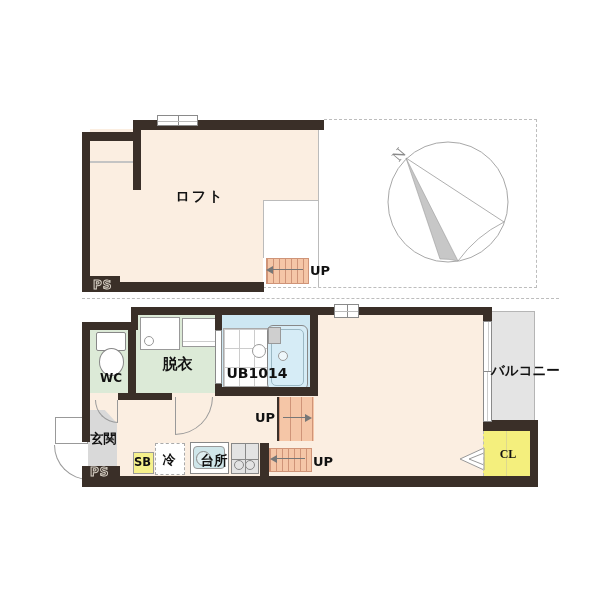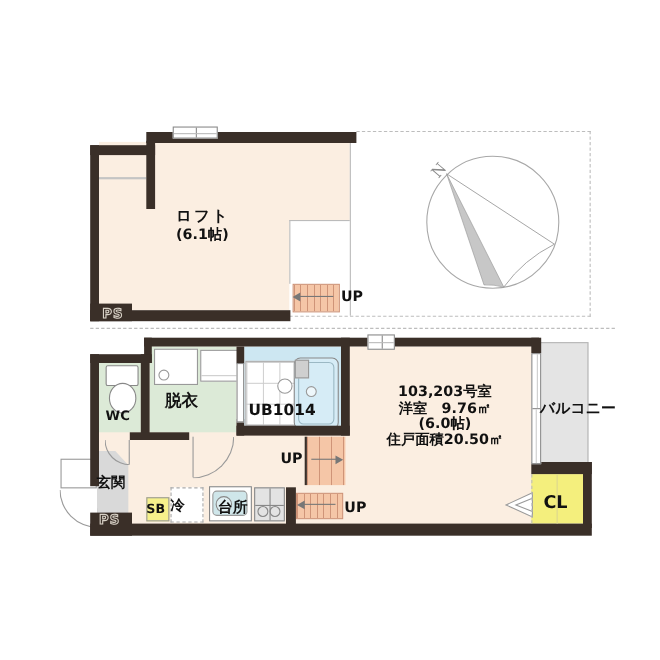--- a/index.html
+++ b/index.html
@@ -3,21 +3,21 @@
 <meta charset="utf-8">
 <style>
   html,body{margin:0;padding:0;background:#fff;}
   #canvas{position:relative;width:600px;height:600px;background:#ffffff;overflow:hidden;
           font-family:"DejaVu Sans","Liberation Sans",sans-serif;}
   .abs{position:absolute;}
   .wall{position:absolute;background:#3a2f28;z-index:4;}
   .floor{position:absolute;z-index:1;}
   .fix{position:absolute;z-index:3;}
   .txt{position:absolute;z-index:6;color:#111;font-weight:bold;white-space:nowrap;}
-  .ctr{text-align:left;}
+  .ctr{text-align:center;}
   .ps{position:absolute;z-index:7;font-weight:bold;color:transparent;
       -webkit-text-stroke:1px #d8d1c6;letter-spacing:1px;}
   .dash-h{position:absolute;border-top:1px dashed #bdbdbd;height:0;z-index:2;}
   .dash-v{position:absolute;border-left:1px dashed #bdbdbd;width:0;z-index:2;}
   .thin-h{position:absolute;background:#bbb;height:1px;z-index:2;}
   .thin-v{position:absolute;background:#bbb;width:1px;z-index:2;}
   .stairs{position:absolute;z-index:3;background:#f5c6a7;}
   .arrow-line{position:absolute;background:#777;z-index:5;}
   .arrow-head{position:absolute;width:0;height:0;z-index:5;}
   .arc{position:absolute;z-index:3;}
@@ -61,21 +61,20 @@
 
   <svg class="abs" style="left:382px;top:136px;z-index:2;" width="136" height="136" viewBox="0 0 136 136">
     <circle cx="66" cy="66" r="60" fill="none" stroke="#a8a8a8" stroke-width="1"></circle>
     <path d="M24,22 L58,123 A60,60 0 0 1 76,125 Z" fill="#c7c7c7" stroke="#9a9a9a" stroke-width="0.6"></path>
     <line x1="24" y1="22" x2="122" y2="86" stroke="#9a9a9a" stroke-width="0.8"></line>
     <path d="M122,86 Q94,100 76,125" fill="none" stroke="#9a9a9a" stroke-width="0.8"></path>
     <text x="10" y="24" fill="#8a8a8a" font-size="14" font-family="DejaVu Serif, serif" transform="rotate(-50 16 18)">N</text>
   </svg>
 
   <div class="txt ctr" style="left:160px;top:188px;width:80px;font-size:14px;letter-spacing:2px;">ロフト</div>
-  <div class="txt ctr" style="left:160px;top:204px;width:80px;font-size:13px;">(6.1帖)</div>
   <div class="txt" style="left:310px;top:263px;font-size:13px;">UP</div>
   <div class="ps" style="left:93px;top:278px;font-size:12px;">PS</div>
 
   <div class="floor" style="left:136px;top:315px;width:348px;height:162px;background:#fbeee1;"></div>
   <div class="floor" style="left:90px;top:330px;width:47px;height:147px;background:#fbeee1;"></div>
   <div class="floor" style="left:90px;top:330px;width:38px;height:63px;background:#dcead7;"></div>
   <div class="floor" style="left:136px;top:315px;width:79px;height:78px;background:#dcead7;"></div>
   <div class="floor" style="left:222px;top:315px;width:88px;height:72px;background:#cde7f2;"></div>
   <div class="floor" style="left:489px;top:311px;width:44px;height:112px;background:#e4e4e4;border:1px solid #b5b5b5;"></div>
   <div class="floor" style="left:483px;top:431px;width:47px;height:45px;background:#f4ef7d;"></div>
@@ -167,26 +166,20 @@
   <div class="dash-v" style="left:483px;top:431px;height:45px;z-index:5;"></div>
   <div class="abs" style="left:506px;top:431px;width:1px;height:45px;background:#ddd88f;z-index:5;"></div>
 
   <div class="txt ctr" style="left:96px;top:371px;width:30px;font-size:12px;">WC</div>
   <div class="txt ctr" style="left:150px;top:355px;width:55px;font-size:15px;">脱衣</div>
   <div class="txt ctr" style="left:226px;top:365px;width:62px;font-size:14px;">UB1014</div>
   <div class="txt ctr" style="left:88px;top:430px;width:31px;font-size:13px;z-index:6;">玄関</div>
   <div class="txt ctr" style="left:198px;top:424px;width:32px;font-size:13.5px;margin-top:28px;">台所</div>
   <div class="txt ctr" style="left:133px;top:455px;width:19px;font-size:11.5px;">SB</div>
   <div class="txt ctr" style="left:155px;top:451px;width:28px;font-size:13px;">冷</div>
-  <div class="txt ctr" style="left:494px;top:447px;width:28px;font-size:16px;">CL</div>
+  <div class="txt ctr" style="left:494px;top:447px;width:28px;font-size:12px;font-family:Liberation Serif, serif;">CL</div>
   <div class="txt" style="left:491px;top:362px;font-size:13.5px;z-index:6;">バルコニー</div>
   <div class="txt" style="left:255px;top:410px;width:20px;text-align:right;font-size:13px;">UP</div>
   <div class="txt" style="left:313px;top:454px;font-size:13px;">UP</div>
   <div class="ps" style="left:90px;top:465px;font-size:12px;">PS</div>
 
-  <div class="abs" style="left:324px;top:350px;width:161px;text-align:center;z-index:6;">
-    <div class="txt" style="position:static;font-size:13px;line-height:14.6px;">103,203号室</div>
-    <div class="txt" style="position:static;font-size:13px;line-height:14.6px;">洋室　9.76㎡</div>
-    <div class="txt" style="position:static;font-size:13px;line-height:14.6px;">(6.0帖)</div>
-    <div class="txt" style="position:static;font-size:13px;line-height:14.6px;">住戸面積20.50㎡</div>
-  </div>
 
 </div>
 
 </body></html>

